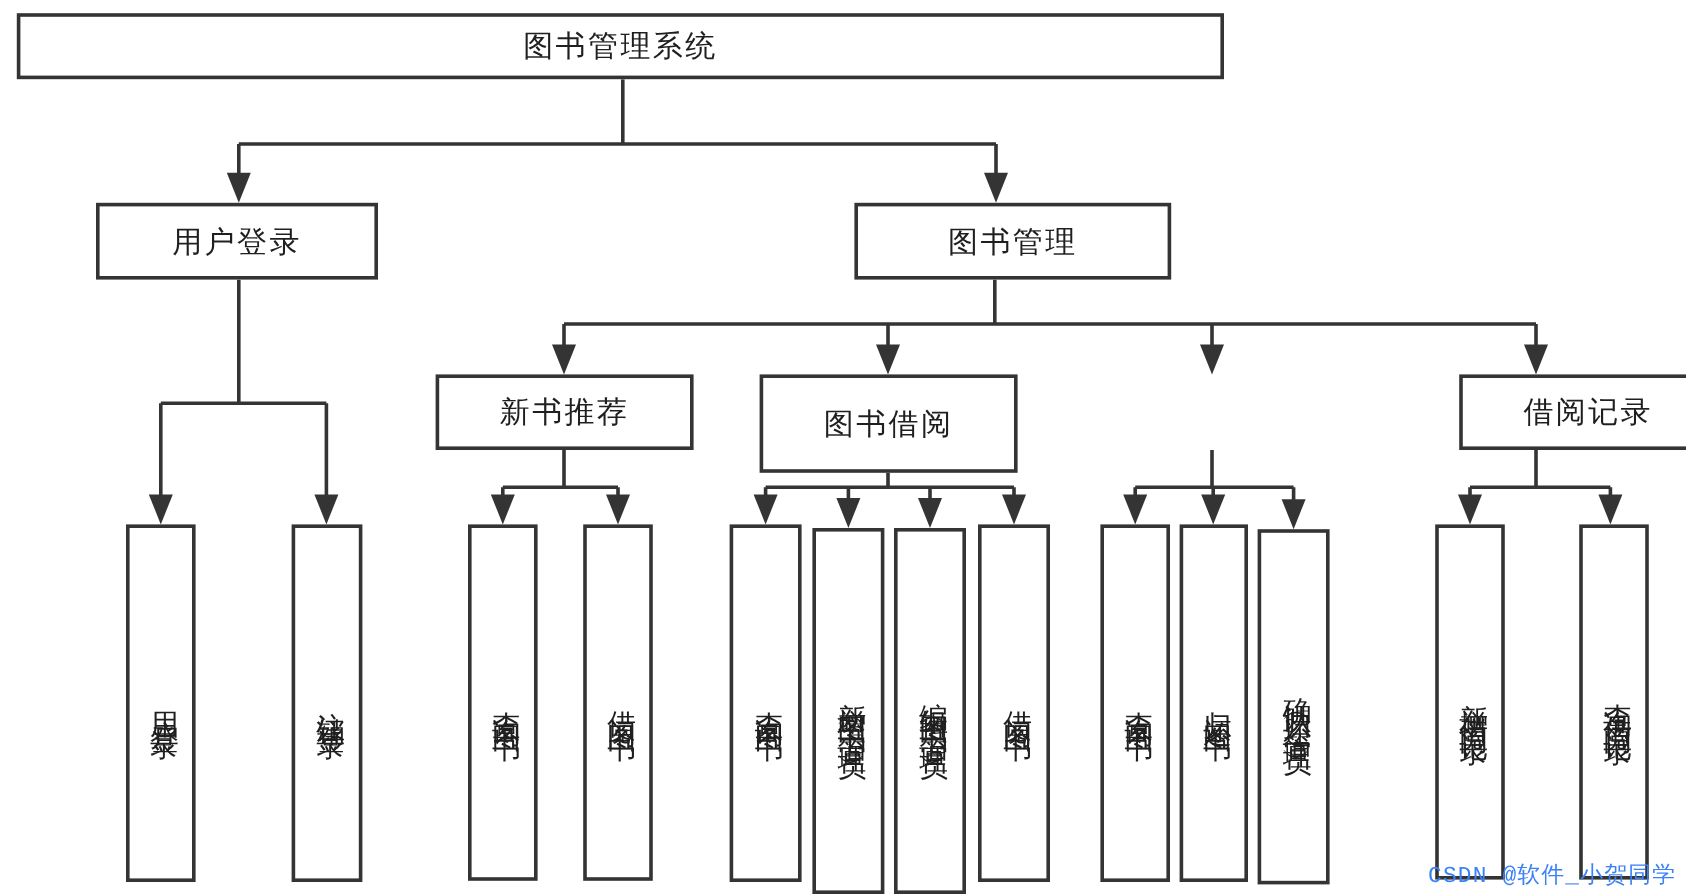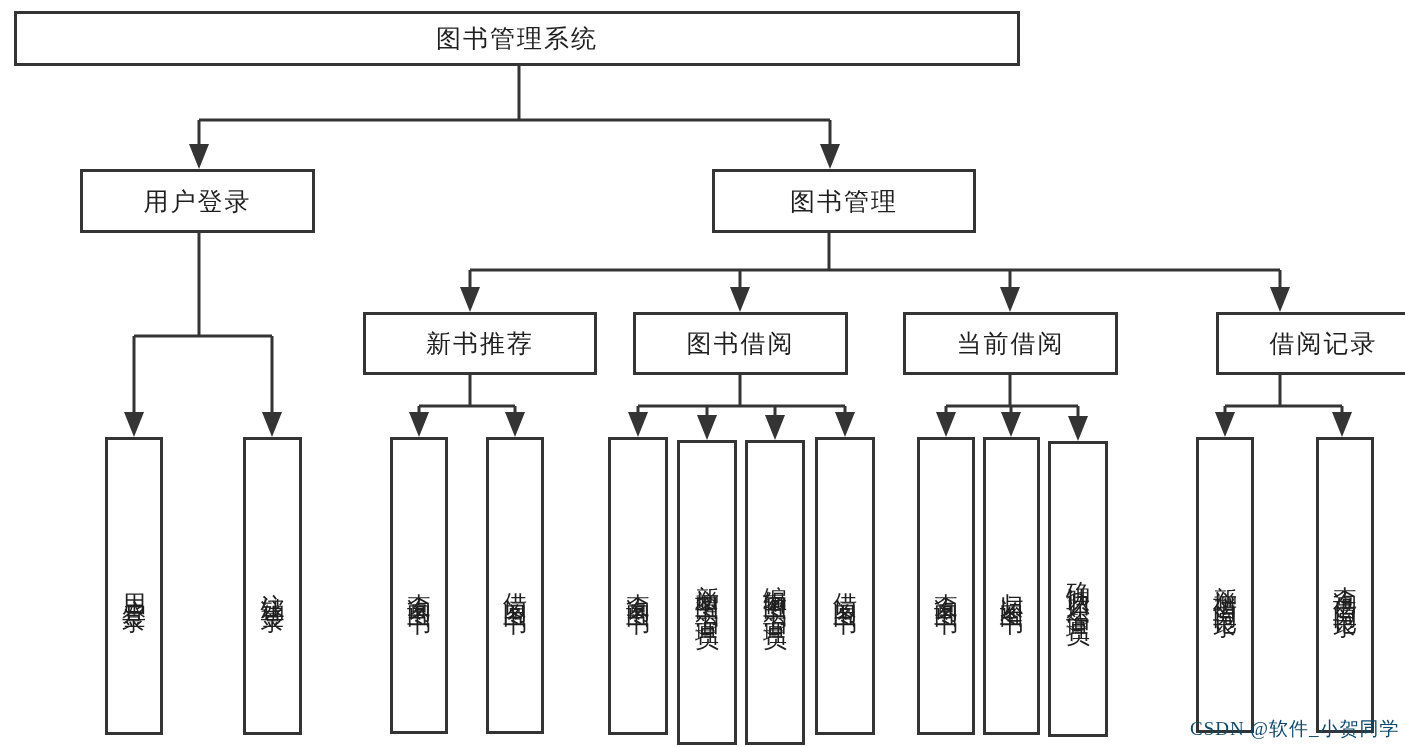--- a/index.html
+++ b/index.html
@@ -1,19 +1,19 @@
 <!DOCTYPE html>
 <html><head>
 <meta charset="utf-8">
 <style>
   html,body { margin:0; padding:0; background:#ffffff; }
   #stage {
     position:relative; width:1405px; height:747px; overflow:hidden;
     background:#ffffff;
-    font-family:Liberation Serif, serif;
+    font-family:Liberation Mono, monospace;
     color:#1f1f1f;
   }
   #wires { position:absolute; left:0; top:0; z-index:1; }
   .hbox {
     position:absolute; box-sizing:border-box; z-index:2;
     border:3px solid #343434; background:#ffffff;
     display:flex; align-items:center; justify-content:center;
   }
   .hbox span { font-size:25px; letter-spacing:2px; white-space:nowrap; }
   .vbox {
@@ -21,21 +21,21 @@
     border:3px solid #343434; background:#ffffff;
     display:flex; align-items:center; justify-content:center;
   }
   .vbox span {
     writing-mode:vertical-rl; text-orientation:mixed;
     font-size:24px; letter-spacing:6px; line-height:1;
     white-space:nowrap;
   }
   #watermark {
     position:absolute; left:1190px; top:716px; z-index:3;
-    font-size:19px; color:#0c4a6e; letter-spacing:1px; white-space:nowrap;
+    font-size:19px; color:#3b82f6; letter-spacing:1px; white-space:nowrap;
   }
 </style>
 </head>
 <body>
 
 <div id="stage">
 
   <svg id="wires" width="1405" height="747" viewBox="0 0 1405 747">
     <g stroke="#343434" stroke-width="3" fill="none">
 
@@ -80,28 +80,25 @@
     <span>图书管理系统</span>
   </div>
 
   <div class="hbox" style="left:80px;top:169px;width:235px;height:64px">
     <span>用户登录</span>
   </div>
   <div class="hbox" style="left:712px;top:169px;width:264px;height:64px">
     <span>图书管理</span>
   </div>
 
-  <div class="hbox" style="left:363px;top:312px;width:234px;height:63px">
+  <div class="hbox" style="left:363px;top:312px;width:215px;height:63px">
     <span>新书推荐</span>
   </div>
-  <div class="hbox" style="left:633px;top:312px;width:215px;height:63px">
+  <div class="hbox" style="left:633px;top:312px;width:215px;height:82px">
     <span>图书借阅</span>
-  </div>
-  <div class="hbox" style="left:903px;top:312px;width:215px;height:63px">
-    <span>当前借阅</span>
   </div>
   <div class="hbox" style="left:1216px;top:312px;width:215px;height:63px">
     <span>借阅记录</span>
   </div>
 
   <div class="vbox" style="left:105px;top:437px;width:58px;height:298px">
     <span>用户登录</span>
   </div>
   <div class="vbox" style="left:243px;top:437px;width:59px;height:298px">
     <span>注销登录</span>

